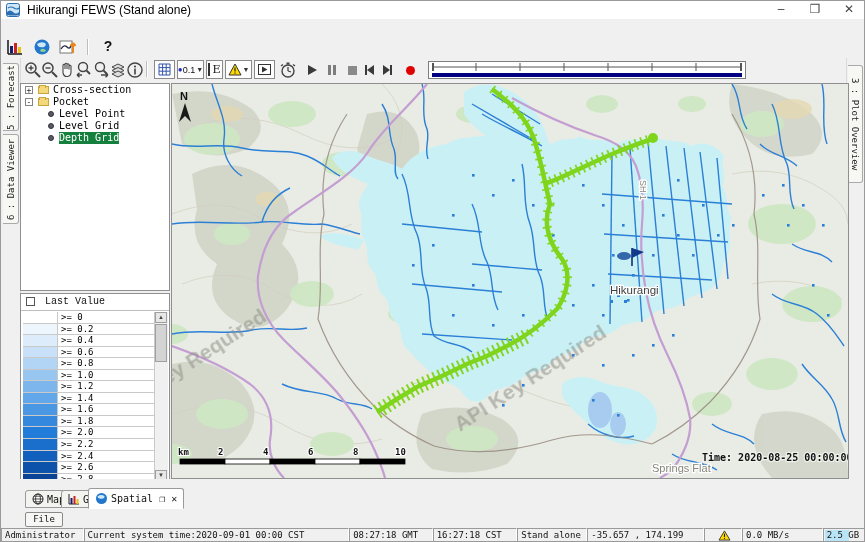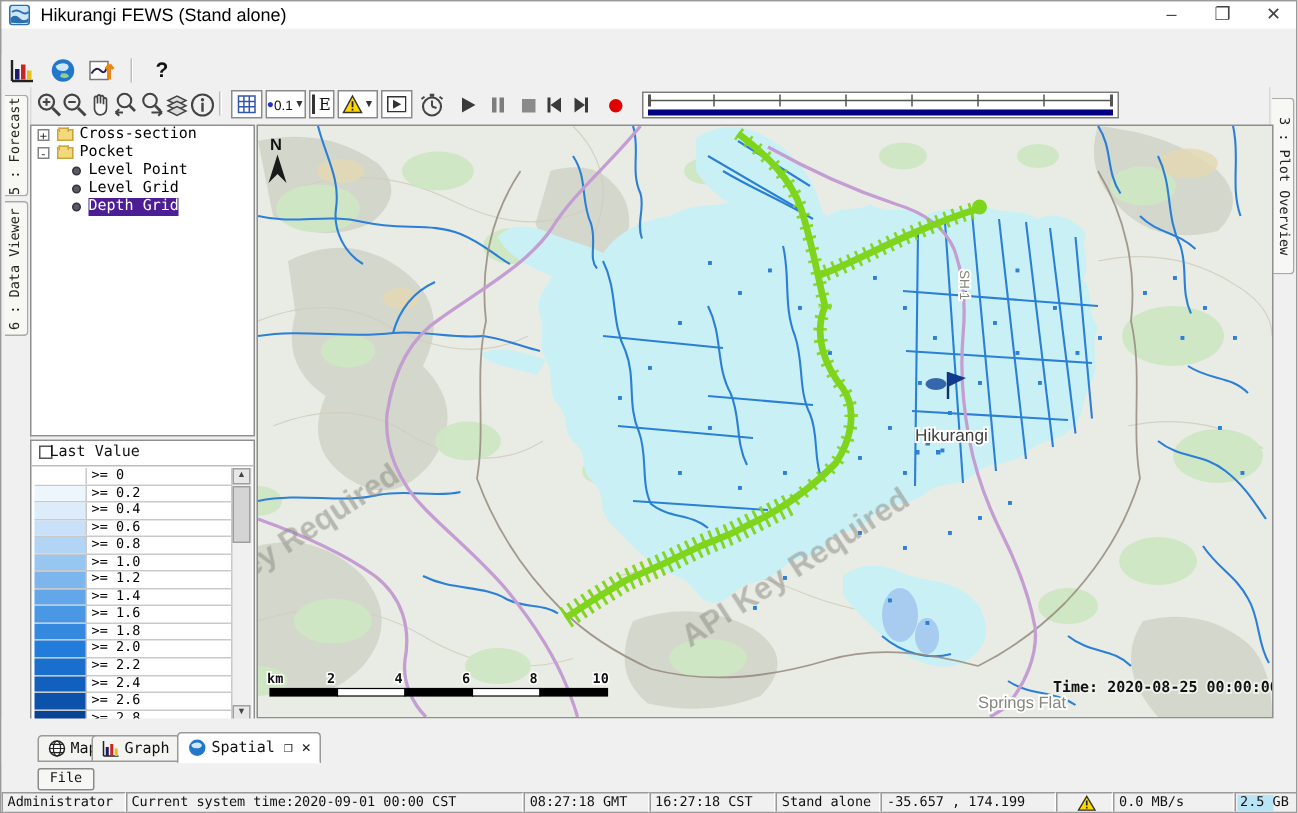--- a/index.html
+++ b/index.html
@@ -51,26 +51,26 @@
         display:flex;align-items:center;justify-content:center;}
   
   #treepanel{position:absolute;left:19px;top:82px;width:150px;height:208px;background:#fff;border:1px solid #8f8f8f;box-sizing:border-box;overflow:hidden;font-family:"DejaVu Sans Mono",monospace;font-size:10px;}
   .trow{position:relative;height:12px;line-height:12px;white-space:nowrap;}
   .expbox{position:absolute;left:4px;top:2px;width:8px;height:8px;border:1px solid #848484;background:#fff;font-size:8px;line-height:7px;text-align:center;color:#333;box-sizing:border-box;}
   .folder{position:absolute;left:17px;top:2px;width:11px;height:8px;background:#f4d97c;border:1px solid #caa53e;box-sizing:border-box;}
   .folder:before{content:"";position:absolute;left:0;top:-2px;width:5px;height:2px;background:#f4d97c;border:1px solid #caa53e;border-bottom:none;}
   .bullet{position:absolute;left:27px;top:3px;width:6px;height:6px;border-radius:50%;background:#5a5a66;border:1px solid #33333d;box-sizing:border-box;}
   .tlabel{position:absolute;left:32px;top:0;color:#000;}
   .tlabel2{position:absolute;left:38px;top:0;color:#000;}
-  .selrow .tlabel2{background:#4c1d95;color:#fff;}
+  .selrow .tlabel2{background:#15803d;color:#fff;}
   
   #legend{position:absolute;left:19px;top:292px;width:150px;height:190px;background:#fff;border:1px solid #8f8f8f;box-sizing:border-box;overflow:hidden;}
   #legend .hdr{height:16px;border-bottom:1px solid #bdbdbd;position:relative;font-family:"DejaVu Sans Mono",monospace;font-size:10px;}
   #legend .cb{position:absolute;left:5px;top:3px;width:9px;height:9px;border:1px solid #555;background:#fff;box-sizing:border-box;}
-  #legend .cblabel{position:absolute;left:12px;top:2px;}
+  #legend .cblabel{position:absolute;left:24px;top:2px;font-family:Liberation Mono, monospace;}
   #legrows{position:absolute;left:2px;top:18px;right:15px;bottom:0;}
   .lr{display:flex;height:10.55px;border-bottom:1px solid #c9c9c9;font-family:"DejaVu Sans Mono",monospace;font-size:9px;line-height:10px;}
   .lr .sw{width:34px;border-right:1px solid #c9c9c9;}
   .lr .lv{flex:1;padding-left:3px;color:#000;}
   #legscroll{position:absolute;top:18px;right:1px;width:13px;bottom:1px;background:#f0f0f0;border-left:1px solid #c9c9c9;}
   .sbtn{position:absolute;left:0;width:12px;height:11px;background:#e7e7e7;border:1px solid #9f9f9f;box-sizing:border-box;font-size:6px;text-align:center;line-height:9px;color:#444;}
   #legscroll .up{top:0;} #legscroll .dn{bottom:0;}
   #legscroll .thumb{position:absolute;left:0;top:12px;width:12px;height:38px;background:#d4d4d4;border:1px solid #9f9f9f;box-sizing:border-box;}
   
   #map{position:absolute;left:170px;top:82px;width:678px;height:396px;border:1px solid #8f8f8f;box-sizing:border-box;background:#e9ece4;overflow:hidden;}
@@ -589,21 +589,21 @@
     <div class="btab" style="left:60px;top:11px;height:18px">
       <svg width="12" height="12" viewBox="0 0 12 12">
         <line x1="1" y1="1" x2="1" y2="11" stroke="#222"></line>
           <line x1="1" y1="11" x2="11" y2="11" stroke="#222"></line>
         <rect x="2.5" y="5" width="2" height="6" fill="#1a1a6e"></rect>
         <rect x="5.5" y="3" width="2" height="8" fill="#cc2222"></rect>
         <rect x="8.5" y="6" width="2" height="5" fill="#e8c019"></rect>
       </svg>
       <span>Graph</span>
     </div>
-    <div class="btab active" style="left:117px;top:9px;height:21px">
+    <div class="btab active" style="left:87px;top:9px;height:21px">
       <svg width="13" height="13" viewBox="0 0 13 13">
         <circle cx="6.5" cy="6.5" r="5.5" fill="#2277cc"></circle>
         <path d="M2.5,4.5 Q6,2 9,3.8 Q10.5,5.3 8,6.6 Q4.5,7.3 3,5.8 Z" fill="#cfe8f8"></path>
       </svg>
       <span>Spatial</span>
       <span class="tabctl">❐</span>
       <span class="tabctl">✕</span>
     </div>
     <div id="logsbtn">File</div>
   </div>

